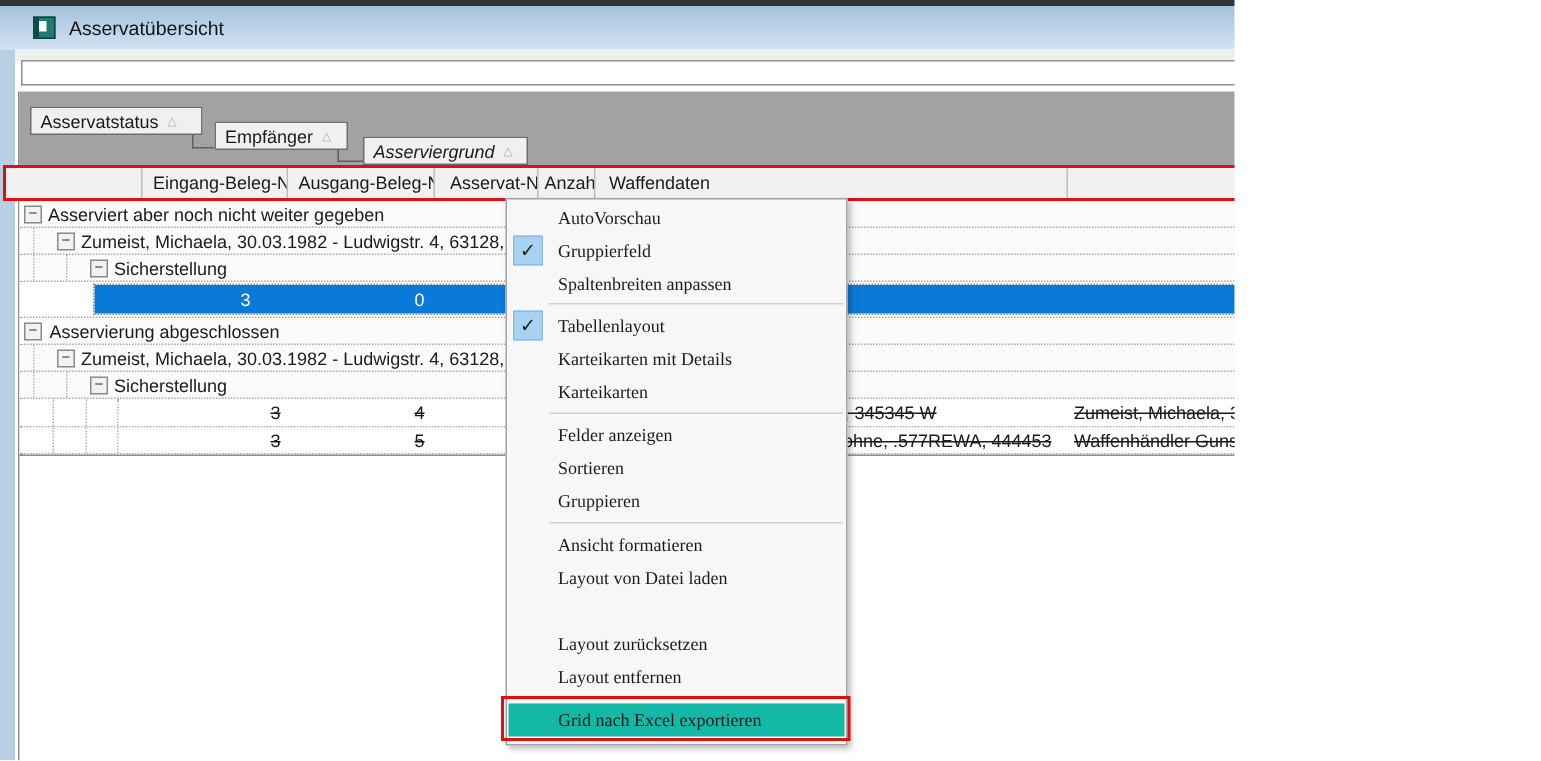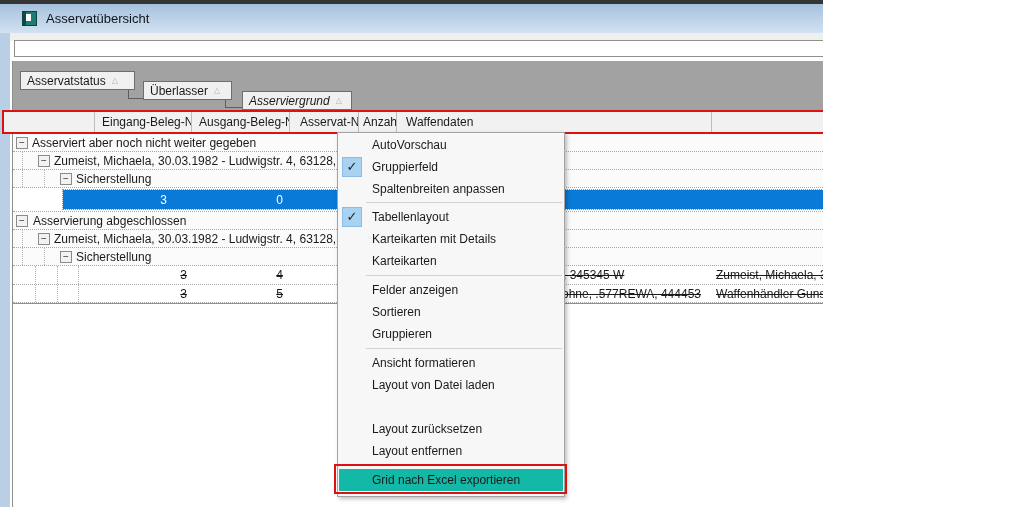--- a/index.html
+++ b/index.html
@@ -32,21 +32,21 @@
   .glabel{position:absolute;top:0;height:18px;line-height:18px;white-space:nowrap;}
   .guide{position:absolute;top:0;bottom:0;width:1px;border-left:1px dotted #b4b4b4;}
   .num{position:absolute;top:0;height:18px;line-height:18px;text-align:right;}
   .txt{position:absolute;top:0;height:18px;line-height:18px;white-space:nowrap;overflow:hidden;}
   .strike{text-decoration:line-through;}
   .selrow-bg{position:absolute;left:50px;right:0;top:2px;bottom:2px;background:#0a7ad8;outline:1px dotted #8f8f8f;}
   .selrow .num{color:#fff;top:3px;}
   .datarow{background:#fff;}
   .bottom-line{left:13px;top:303px;width:1014px;height:1px;background:#8f8f8f;}
   
-  .menu{left:337px;top:132px;width:228px;height:365px;background:#f7f7f7;border:1px solid #a3a3a3;box-sizing:border-box;z-index:50;box-shadow:2px 2px 4px rgba(0,0,0,.25);}
+  .menu{left:337px;top:132px;width:228px;height:365px;background:#f7f7f7;border:1px solid #a3a3a3;box-sizing:border-box;z-index:50;box-shadow:2px 2px 4px rgba(0,0,0,.25);font-family:Liberation Serif, serif;}
   .mi{position:absolute;left:1px;right:1px;height:22px;line-height:22px;padding-left:33px;white-space:nowrap;}
   .mi.hl{background:#14b8a6;}
   .chk{position:absolute;left:3px;top:1px;width:20px;height:20px;background:#a8d2f1;border:1px solid #8bbde6;box-sizing:border-box;text-align:center;line-height:18px;font-size:13px;color:#222;}
   .msep{position:absolute;left:28px;right:2px;height:1px;background:#d2d2d2;}
   .red-menu{left:334px;top:464px;width:229px;height:26px;border:2px solid #dd1111;pointer-events:none;z-index:60;}
 </style>
 </head>
 <body>
 
 <div id="win">
@@ -63,21 +63,21 @@
 
   <input class="abs filter" value="" style="">
 
   <div class="abs gpanel">
     <div class="gbox" style="left:7px;top:10px;width:115px;height:19px;">
       <span>Asservatstatus</span>
       <span class="tri">△</span>
     </div>
     <div class="conn" style="left:115px;top:29px;width:15px;height:8px;"></div>
     <div class="gbox" style="left:130px;top:20px;width:89px;height:19px;">
-      <span>Überlasser</span>
+      <span>Empfänger</span>
       <span class="tri">△</span>
     </div>
     <div class="conn" style="left:212px;top:39px;width:17px;height:7px;"></div>
     <div class="gbox" style="left:229px;top:30px;width:110px;height:19px;font-style:italic;">
       <span>Asserviergrund</span>
       <span class="tri">△</span>
     </div>
   </div>
 
   <div class="abs grid-left-line"></div>

